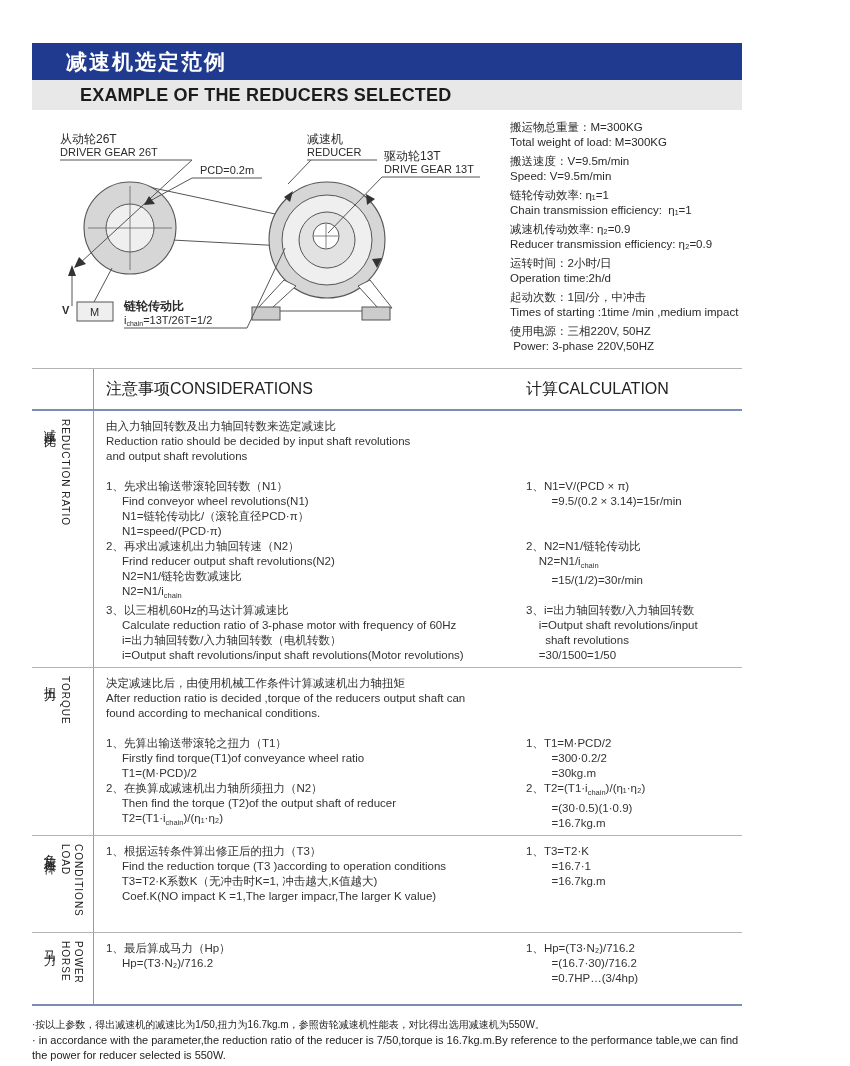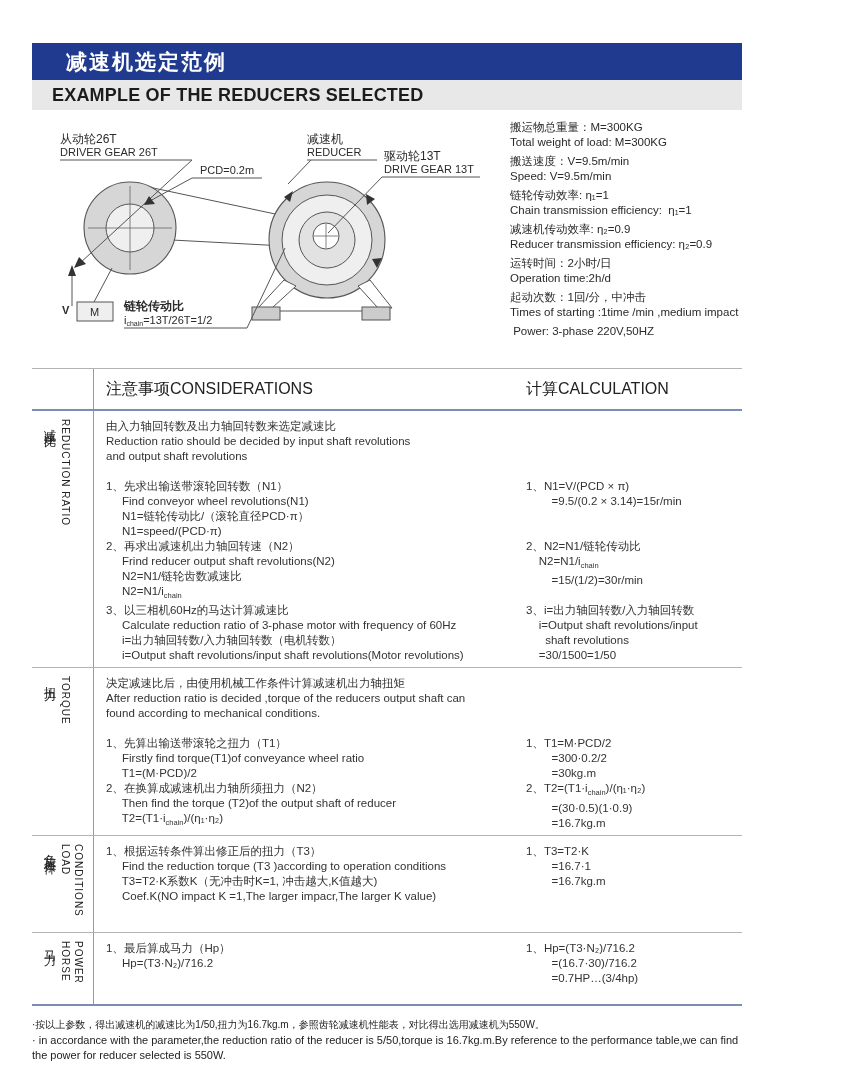--- a/index.html
+++ b/index.html
@@ -4,21 +4,21 @@
 <style>
   html,body{margin:0;padding:0;background:#fff;}
   body{font-family:"Liberation Sans","DejaVu Sans",sans-serif;color:#333;}
   .page{width:746px;height:1066px;position:relative;overflow:hidden;background:#fff;
         padding:43px 4px 0 32px;box-sizing:border-box;}
   
   .title-bar{background:var(--header-blue,#1f3a8e);height:37px;display:flex;align-items:center;
              padding-left:34px;box-sizing:border-box;}
   .title-zh{color:#fff;font-size:21px;font-weight:bold;letter-spacing:2px;}
   .subtitle-bar{background:var(--subtitle-bg,#e8e8e8);height:30px;display:flex;align-items:center;
-                padding-left:20px;box-sizing:border-box;}
+                padding-left:48px;box-sizing:border-box;}
   .title-en{font-size:18px;font-weight:600;color:#1c1c1c;letter-spacing:.2px;}
   
   .top-section{display:flex;margin-top:8px;height:250px;}
   .diagram-wrap{width:478px;}
   .specs{flex:1;padding-top:2px;}
   .spec-pair{margin-bottom:4px;}
   .spec-zh,.spec-en{font-size:11.5px;line-height:15px;color:#2a2a2a;white-space:pre;}
   
   .sel-table{border-top:1px solid var(--line-gray,#b3b3b3);
              border-bottom:2px solid var(--line-blue,#7b8db4);}
@@ -158,20 +158,21 @@
         </div>
         <div class="spec-pair">
           <div class="spec-zh">运转时间：2小时/日</div>
           <div class="spec-en">Operation time:2h/d</div>
         </div>
         <div class="spec-pair">
           <div class="spec-zh">起动次数：1回/分，中冲击</div>
           <div class="spec-en">Times of starting :1time /min ,medium impact</div>
         </div>
         <div class="spec-pair">
+          <div class="spec-zh">使用电源：三相220V, 50HZ</div>
           <div class="spec-en"> Power: 3-phase 220V,50HZ</div>
         </div>
       </div>
   </div>
 
   <div class="sel-table">
     <div class="thead">
       <div class="label-col"></div>
       <div class="cons-col th">注意事项CONSIDERATIONS</div>
       <div class="calc-col th">计算CALCULATION</div>
@@ -281,16 +282,16 @@
             <div class="line">1、Hp=(T3·N₂)/716.2</div>
             <div class="line">        =(16.7·30)/716.2</div>
             <div class="line">        =0.7HP…(3/4hp)</div>
           </div>
         </div>
       </div>
   </div>
 
   <div class="footnote">
     <div class="fn-zh">·按以上参数，得出减速机的减速比为1/50,扭力为16.7kg.m，参照齿轮减速机性能表，对比得出选用减速机为550W。</div>
-    <div class="fn-en">· in accordance with the parameter,the reduction ratio of the reducer is 5/50,torque is 16.7kg.m.By reference to the performance table,we can find the power for reducer selected is 550W.</div>
+    <div class="fn-en">· in accordance with the parameter,the reduction ratio of the reducer is 7/50,torque is 16.7kg.m.By reference to the performance table,we can find the power for reducer selected is 550W.</div>
   </div>
 
 </div>
 
 </body></html>

